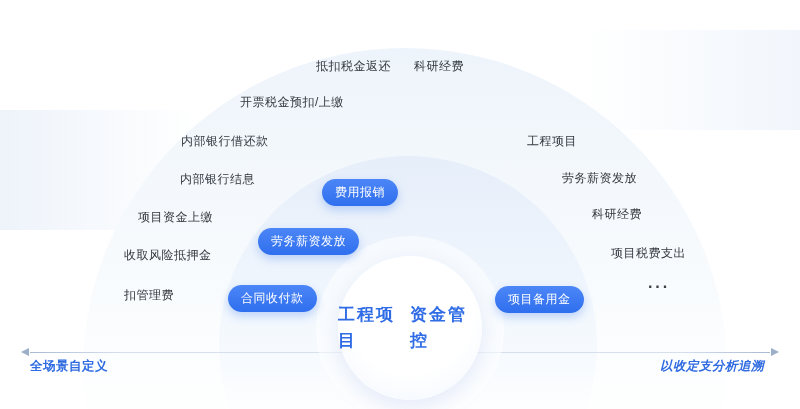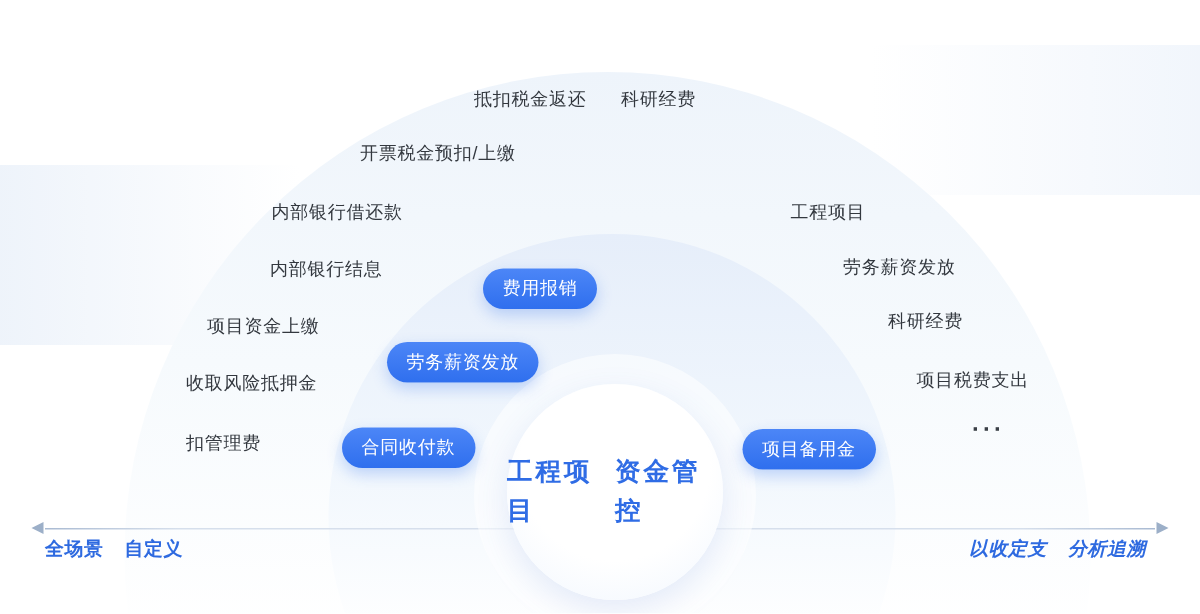--- a/index.html
+++ b/index.html
@@ -47,21 +47,21 @@
                 line-height:26px; letter-spacing:2px; }
 
   
   .axis-line { position:absolute; left:30px; right:30px; top:352px; height:1px; z-index:2;
                background:linear-gradient(90deg,#a9bad2, #d6dfec 12%, #d6dfec 88%, #a9bad2); }
   .arrow { position:absolute; width:0; height:0; top:348px; z-index:2;
            border-top:4.5px solid transparent; border-bottom:4.5px solid transparent; }
   .arrow.left  { left:21px;  border-right:8px solid #9cafc8; }
   .arrow.right { right:21px; border-left:8px solid #9cafc8; }
 
-  .foot { position:absolute; top:358px; z-index:3; display:flex; gap:14px;
+  .foot { position:absolute; top:358px; z-index:3; display:flex; gap:0;
           font-size:12.5px; font-weight:bold; color:#2e6ae0; letter-spacing:0.5px; }
   .foot.l { left:30px; }
   .foot.r { right:36px;font-style:italic; }
 </style>
 </head>
 <body>
 
 <div class="stage">
 
   <div class="streak s1"></div>

